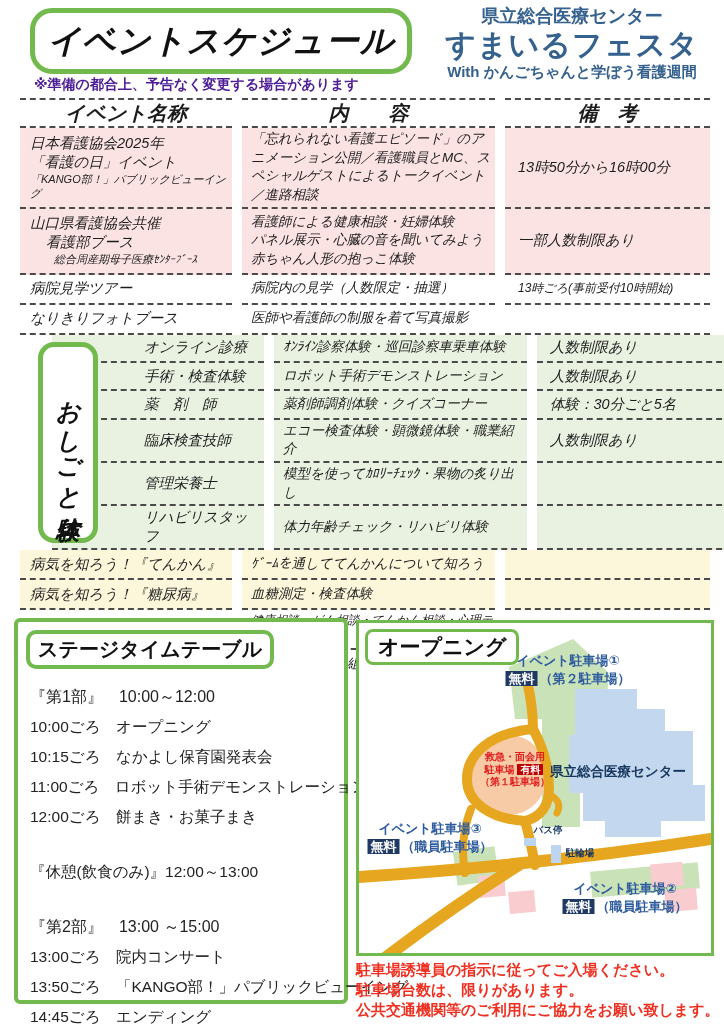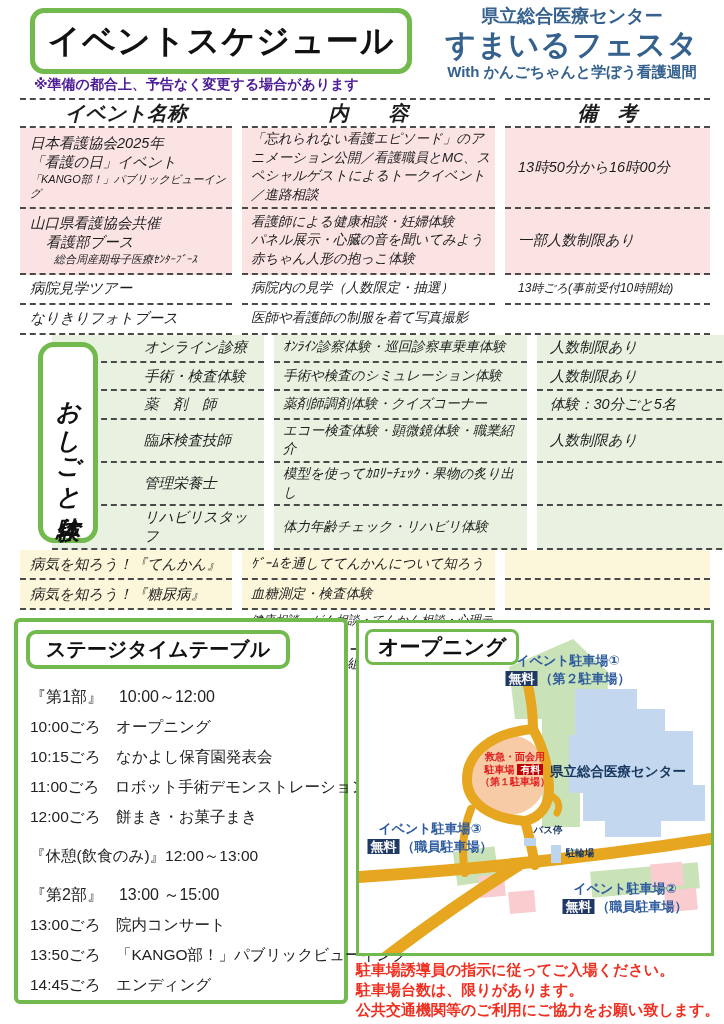--- a/index.html
+++ b/index.html
@@ -1,22 +1,22 @@
 <!DOCTYPE html>
 <html><head>
 <meta charset="utf-8">
 <style>
   html,body{margin:0;padding:0;background:#fff;}
   .page{position:relative;width:724px;height:1024px;background:#fff;overflow:hidden;
         font-family:"Liberation Sans","DejaVu Sans",sans-serif;color:#1c1c1c;}
 
   
   .title-box{position:absolute;left:30px;top:8px;width:372px;height:56px;
-    border:5px solid #72ba4d;border-radius:14px;background:#fff;
-    display:flex;align-items:center;justify-content:center;}
+    border:5px solid #72ba4d;border-radius:22px;background:#fff;
+    display:flex;align-items:center;justify-content:center;font-style:italic;}
   .title-box span{font-size:33px;font-weight:bold;letter-spacing:1px;color:#111;}
   .head-right{position:absolute;left:424px;top:4px;width:296px;text-align:center;color:#35618e;}
   .head-right .org{font-size:18px;font-weight:bold;}
   .head-right .ev{font-size:30px;font-weight:bold;letter-spacing:1px;line-height:1.15;}
   .head-right .sub{font-size:15px;font-weight:bold;}
   .notice{position:absolute;left:34px;top:76px;font-size:14px;font-weight:bold;color:#4c1d95;}
 
   
   .schedule{position:absolute;left:20px;top:98px;width:690px;font-style:italic;}
   .t-row,.t-head{display:grid;grid-template-columns:212px 253px 205px;column-gap:10px;}
@@ -47,25 +47,25 @@
   .job-box{position:absolute;left:18px;top:7px;bottom:7px;width:60px;
     background:#fff;border:5px solid #72ba4d;border-radius:16px;box-sizing:border-box;
     display:flex;align-items:center;justify-content:center;}
   .job-box span{writing-mode:vertical-rl;text-orientation:upright;
     font-size:24px;font-weight:bold;letter-spacing:1px;color:#111;}
 
   
   .stage-box{position:absolute;left:14px;top:618px;width:334px;height:386px;
     border:4px solid #72ba4d;border-radius:6px;box-sizing:border-box;background:#fff;}
   .stage-title{position:absolute;left:8px;top:8px;border:4px solid #72ba4d;border-radius:10px;
-    background:#fff;padding:2px 16px;font-size:20px;font-weight:bold;color:#111;}
+    background:#fff;padding:2px 8px;font-size:20px;font-weight:bold;color:#111;}
   .stage-lines{position:absolute;left:12px;top:56px;right:6px;}
   .s-line{font-size:15.5px;color:#222;margin-top:9px;white-space:nowrap;}
   .s-line.s-head{font-size:16px;text-underline-offset:3px;}
-  .s-line.s-gap{margin-top:18px;}
+  .s-line.s-gap{margin-top:34px;}
 
   
   .park-box{position:absolute;left:356px;top:620px;width:358px;height:336px;
     border:3px solid #72ba4d;box-sizing:border-box;background:#fff;}
   .park-title{position:absolute;left:6px;top:6px;border:3px solid #72ba4d;border-radius:8px;
     background:#fff;padding:1px 10px;font-size:21px;font-weight:bold;color:#111;z-index:5;}
   .map{position:absolute;left:0;top:0;width:352px;height:330px;}
   .m-label{position:absolute;transform:translateX(-50%);text-align:center;
     font-weight:bold;white-space:nowrap;line-height:1.3;z-index:4;}
   .m-label.blue{color:#2e5c9e;font-size:13px;text-align:center;}
@@ -139,21 +139,21 @@
           <div class="cell c-name">
             <div class="nline">オンライン診療</div>
           </div>
           <div class="cell c-content">ｵﾝﾗｲﾝ診察体験・巡回診察車乗車体験</div>
           <div class="cell c-notes">人数制限あり</div>
         </div>
         <div class="t-row bg-green jobrow">
           <div class="cell c-name">
             <div class="nline">手術・検査体験</div>
           </div>
-          <div class="cell c-content">手術や検査のシミュレーション体験</div>
+          <div class="cell c-content">ロボット手術デモンストレーション</div>
           <div class="cell c-notes">人数制限あり</div>
         </div>
         <div class="t-row bg-green jobrow">
           <div class="cell c-name">
             <div class="nline">薬　剤　師</div>
           </div>
           <div class="cell c-content">薬剤師調剤体験・クイズコーナー</div>
           <div class="cell c-notes">体験：30分ごと5名</div>
         </div>
         <div class="t-row bg-green jobrow">

